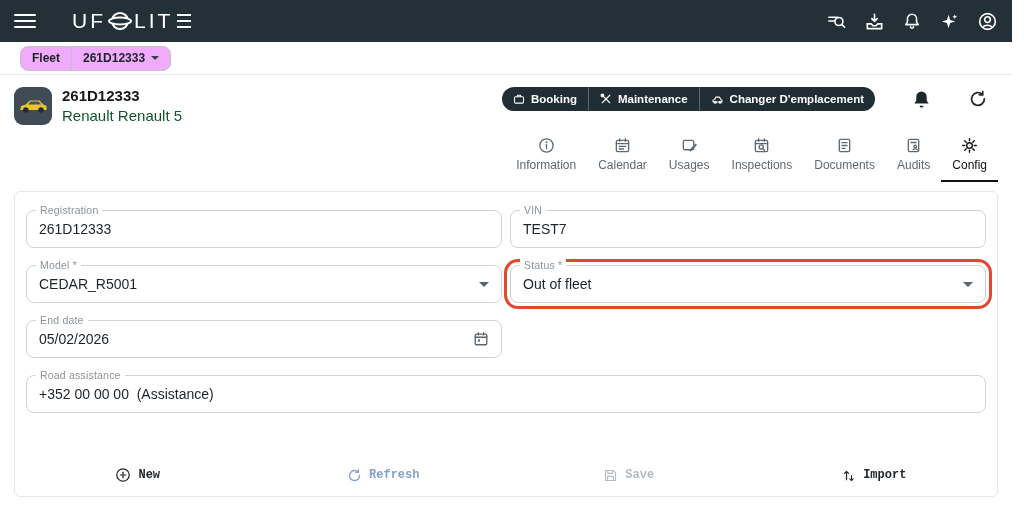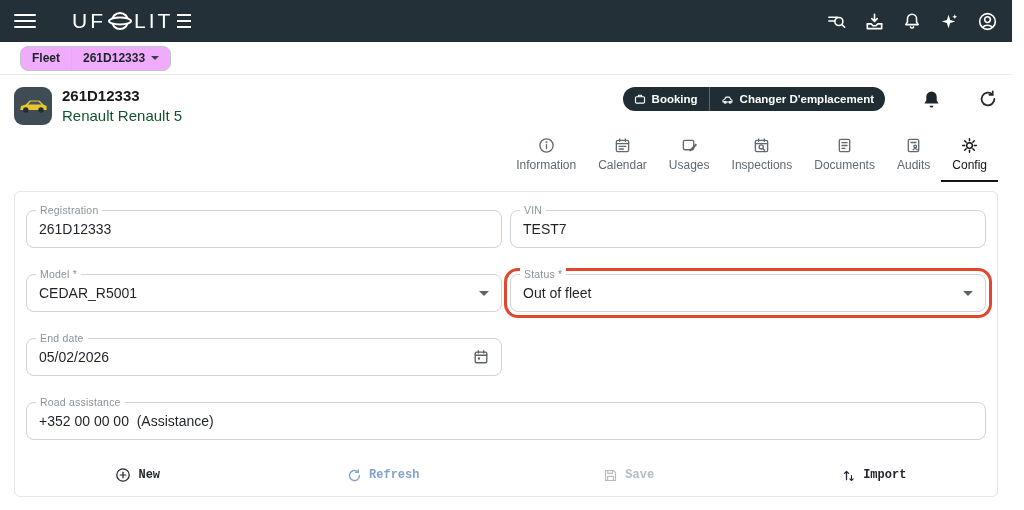--- a/index.html
+++ b/index.html
@@ -24,36 +24,36 @@
   .chip-seg { display:flex; align-items:center; gap:6px; padding:0 11px; font-size:12px; font-weight:600; color:#1c2327; cursor:pointer; background:none; border:none; font-family:inherit; }
   .chip-seg + .chip-seg { border-left:1px solid #bfc5c9; }
   .chip-caret { width:0; height:0; border-left:4px solid transparent; border-right:4px solid transparent; border-top:4.5px solid #3a4247; }
 
   
   .page-header { position:relative; display:flex; align-items:center; padding:10px 14px 0; height:52px; }
   .thumb { width:38px; height:38px; border-radius:9px; background:#3f4c55; display:flex; align-items:center; justify-content:center; overflow:hidden; flex:none; }
   .titles { margin-left:10px; }
   .title { font-size:15px; font-weight:700; color:#15191c; line-height:1.25; }
   .subtitle { font-size:15px; color:#14532d; line-height:1.3; }
-  .header-actions { position:absolute; right:14px; top:12px; display:flex; align-items:center; gap:37px; }
+  .header-actions { position:absolute; right:24px; top:12px; display:flex; align-items:center; gap:37px; }
   .pill { display:flex; align-items:center; background:#202d34; border-radius:13px; height:24px; overflow:hidden; }
   .pill-btn { display:flex; align-items:center; gap:6px; padding:0 11px; height:100%; color:#fff; font-size:11.5px; font-weight:600; background:none; border:none; cursor:pointer; font-family:inherit; white-space:nowrap; }
   .pill-btn + .pill-btn { border-left:1px solid rgba(255,255,255,.28); }
   .hico { background:none; border:none; cursor:pointer; display:flex; align-items:center; color:#1f262b; }
 
   
   .tabs { display:flex; justify-content:flex-end; padding:6px 14px 0; }
   .tab { display:flex; flex-direction:column; align-items:center; justify-content:center; gap:4px; padding:4px 11px 8px; font-size:12px; color:#5f6971; border:none; background:none; cursor:pointer; font-family:inherit; border-bottom:2px solid transparent; }
   .tab svg { display:block; }
   .tab.active { color:#101417; font-weight:500; border-bottom-color:#101417; }
 
   
   .card { position:relative; margin:9px 14px 0; height:306px; border:1px solid #e4e7e9; border-radius:6px; background:#fff; }
   .form { padding:18px 11px 0; }
-  .frow { display:grid; grid-template-columns:1fr 1fr; gap:8px; margin-bottom:26px; }
+  .frow { display:grid; grid-template-columns:1fr 1fr; gap:8px; margin-bottom:17px; }
   .frow.single { grid-template-columns:1fr; }
   .field { position:relative; height:38px; border:1px solid #ced3d7; border-radius:8px; background:#fff; display:flex; align-items:center; padding:0 12px; cursor:text; }
   .flabel { position:absolute; top:-7px; left:9px; background:#fff; padding:0 4px; font-size:10.5px; color:#8b949b; letter-spacing:.2px; white-space:pre; }
   .fvalue { font-size:14px; color:#1d2328; white-space:pre; }
   .ftrail { margin-left:auto; display:flex; align-items:center; color:#5b646b; }
   .caret-down { width:0; height:0; border-left:5px solid transparent; border-right:5px solid transparent; border-top:5px solid #5b646b; }
   .field.highlight { outline:3px solid #e2472e; outline-offset:3px; }
 
   
   .toolbar { position:absolute; left:0; right:0; bottom:4px; height:34px; display:flex; align-items:center; }
@@ -149,20 +149,28 @@
       <div class="subtitle">Renault Renault 5</div>
     </div>
     <div class="header-actions">
       <div class="pill">
         <button class="pill-btn">
           <svg width="12" height="12" viewBox="0 0 16 16" fill="none" stroke="#fff" stroke-width="1.5" stroke-linejoin="round">
             <rect x="2" y="5" width="12" height="8.5" rx="1.5"></rect>
             <path d="M6 5 V3 h4 v2"></path>
           </svg>
           <span>Booking</span>
+        </button>
+        <button class="pill-btn">
+          <svg width="12" height="12" viewBox="0 0 16 16" fill="none" stroke="#fff" stroke-width="1.5" stroke-linecap="round">
+            <path d="M3 3 L13 13"></path>
+            <path d="M13 3 L3 13"></path>
+            <circle cx="3.2" cy="3.2" r="1.7"></circle>
+          </svg>
+          <span>Maintenance</span>
         </button>
         <button class="pill-btn">
           <svg width="13" height="12" viewBox="0 0 16 16" fill="none" stroke="#fff" stroke-width="1.4" stroke-linejoin="round">
             <path d="M2 12 V9.5 L4 8.5 L6 5.5 H10.5 L12.5 8.5 L14 9.5 V12 Z"></path>
             <circle cx="5" cy="12.4" r="1.3"></circle>
             <circle cx="11.5" cy="12.4" r="1.3"></circle>
           </svg>
           <span>Changer D'emplacement</span>
         </button>
       </div>

